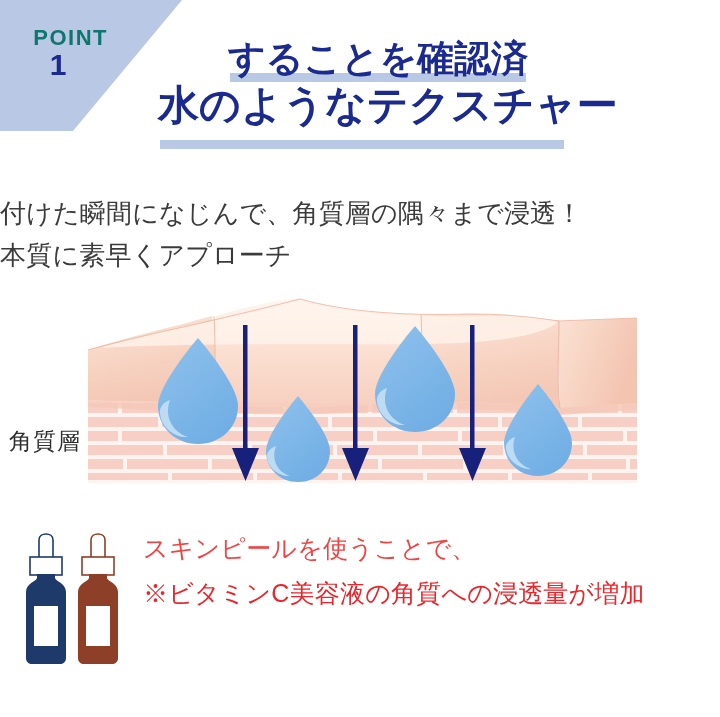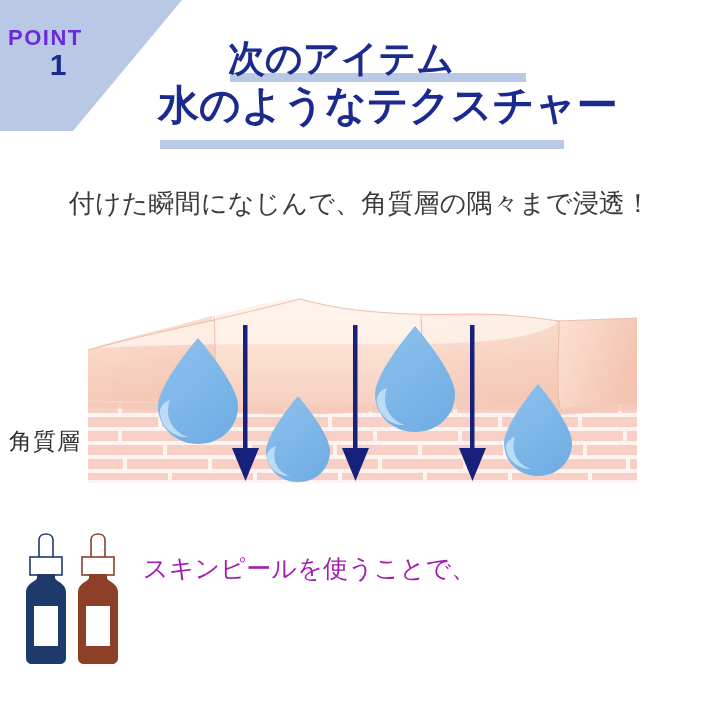--- a/index.html
+++ b/index.html
@@ -11,23 +11,23 @@
     overflow:hidden;
   }
 
   
   #point-badge {
     position:absolute; left:0; top:0; width:182px; height:133px;
   }
   #point-badge .tri { position:absolute; left:0; top:0; }
   #point-badge .label-point {
     position:absolute; left:8px; top:25px; width:100px;
-    text-align:left;
+    text-align:right;
     font-size:22px; font-weight:bold; letter-spacing:1.5px;
-    color:#6d28d9;
+    color:#0f766e;
     font-family:"Liberation Sans", sans-serif;
   }
   #point-badge .label-num {
     position:absolute; left:8px; top:48px; width:100px;
     text-align:center;
     font-size:30px; font-weight:bold;
     color:#1b2a8e;
     font-family:"Liberation Sans", sans-serif;
   }
 
@@ -47,22 +47,22 @@
   #heading .h1 { font-size:37px; padding-left:78px; }
   #heading .h2 { font-size:41px; padding-left:8px; margin-top:8px; }
   #heading .hl-bar {
     position:absolute; height:9px; background:#b9c9e5; z-index:-1;
   }
   #heading .bar1 { left:80px; top:33px; width:296px; }
   #heading .bar2 { left:10px; top:100px; width:404px; }
 
   
   #subtitle {
-    position:absolute; left:0; top:182px; width:720px;
-    text-align:center;
+    position:absolute; left:0; top:192px; width:720px;
+    text-align:left;
     color:#3b3b3b;
     font-size:26px;
     line-height:1.62;
     letter-spacing:0.2px;
   }
 
   
   #skin-figure {
     position:absolute; left:0px; top:288px; width:720px; height:200px;
   }
@@ -70,21 +70,21 @@
     position:absolute; left:9px; top:138px;
     font-size:23px; color:#2e2e2e; letter-spacing:1px;
   }
 
   
   #bottles { position:absolute; left:18px; top:528px; width:120px; height:140px; }
   #bottom-text {
     position:absolute; left:143px; top:527px; width:577px;
   }
   #bottom-text .dark {
-    color:#a21caf; font-size:25px; line-height:1.68; letter-spacing:0.2px;margin-top:20px;
+    color:#ef4444; font-size:25px; line-height:1.68; letter-spacing:0.2px;
   }
   #bottom-text .red {
     color:#e8262b; font-size:25px; line-height:1.68; letter-spacing:0.2px;
     margin-top:3px;
   }
   #bottom-text .sup {
     font-size:14px; vertical-align:super; line-height:0;
   }
   .nowrap { white-space:nowrap; display:block; }
 </style>
@@ -95,26 +95,27 @@
   <svg class="tri" width="182" height="133" viewBox="0 0 182 133">
     <polygon points="0,0 182,0 73,131 0,131" fill="#b9c9e5"></polygon>
   </svg>
   <div class="label-point">POINT</div>
   <div class="label-num">1</div>
 </div>
 
 <div id="heading">
   <div class="hl-bar bar1"></div>
   <div class="hl-bar bar2"></div>
-  <span class="hline h1">次のアイテム</span>
+  <span class="hline h1">することを確認済</span>
   <span class="hline h2">水のようなテクスチャー</span>
 </div>
 
 <div id="subtitle">
   <span class="nowrap">付けた瞬間になじんで、角質層の隅々まで浸透！</span>
+  <span class="nowrap">本質に素早くアプローチ</span>
 </div>
 
 <div id="skin-figure">
   <div id="skin-label">角質層</div>
 
   <svg width="720" height="200" viewBox="0 0 720 200">
     <defs>
 
       <linearGradient id="cellA" x1="0" y1="0" x2="0" y2="1">
         <stop offset="0%" stop-color="#fdeee5"></stop>
@@ -313,13 +314,14 @@
       <rect x="71" y="46" width="18" height="7" fill="#8e3f28"></rect>
       <path d="M60,64 C60,55 71,53 71,50 L89,50 C89,53 100,55 100,64 L100,130
                C100,134 97,136 94,136 L66,136 C63,136 60,134 60,130 Z" fill="#8e3f28"></path>
       <rect x="68" y="78" width="24" height="40" fill="#ffffff"></rect>
     </g>
   </svg>
 </div>
 
 <div id="bottom-text">
   <div class="dark">スキンピールを使うことで、</div>
+  <div class="red">※ビタミンC美容液の角質への浸透量が増加</div>
 </div>
 
 </body></html>

